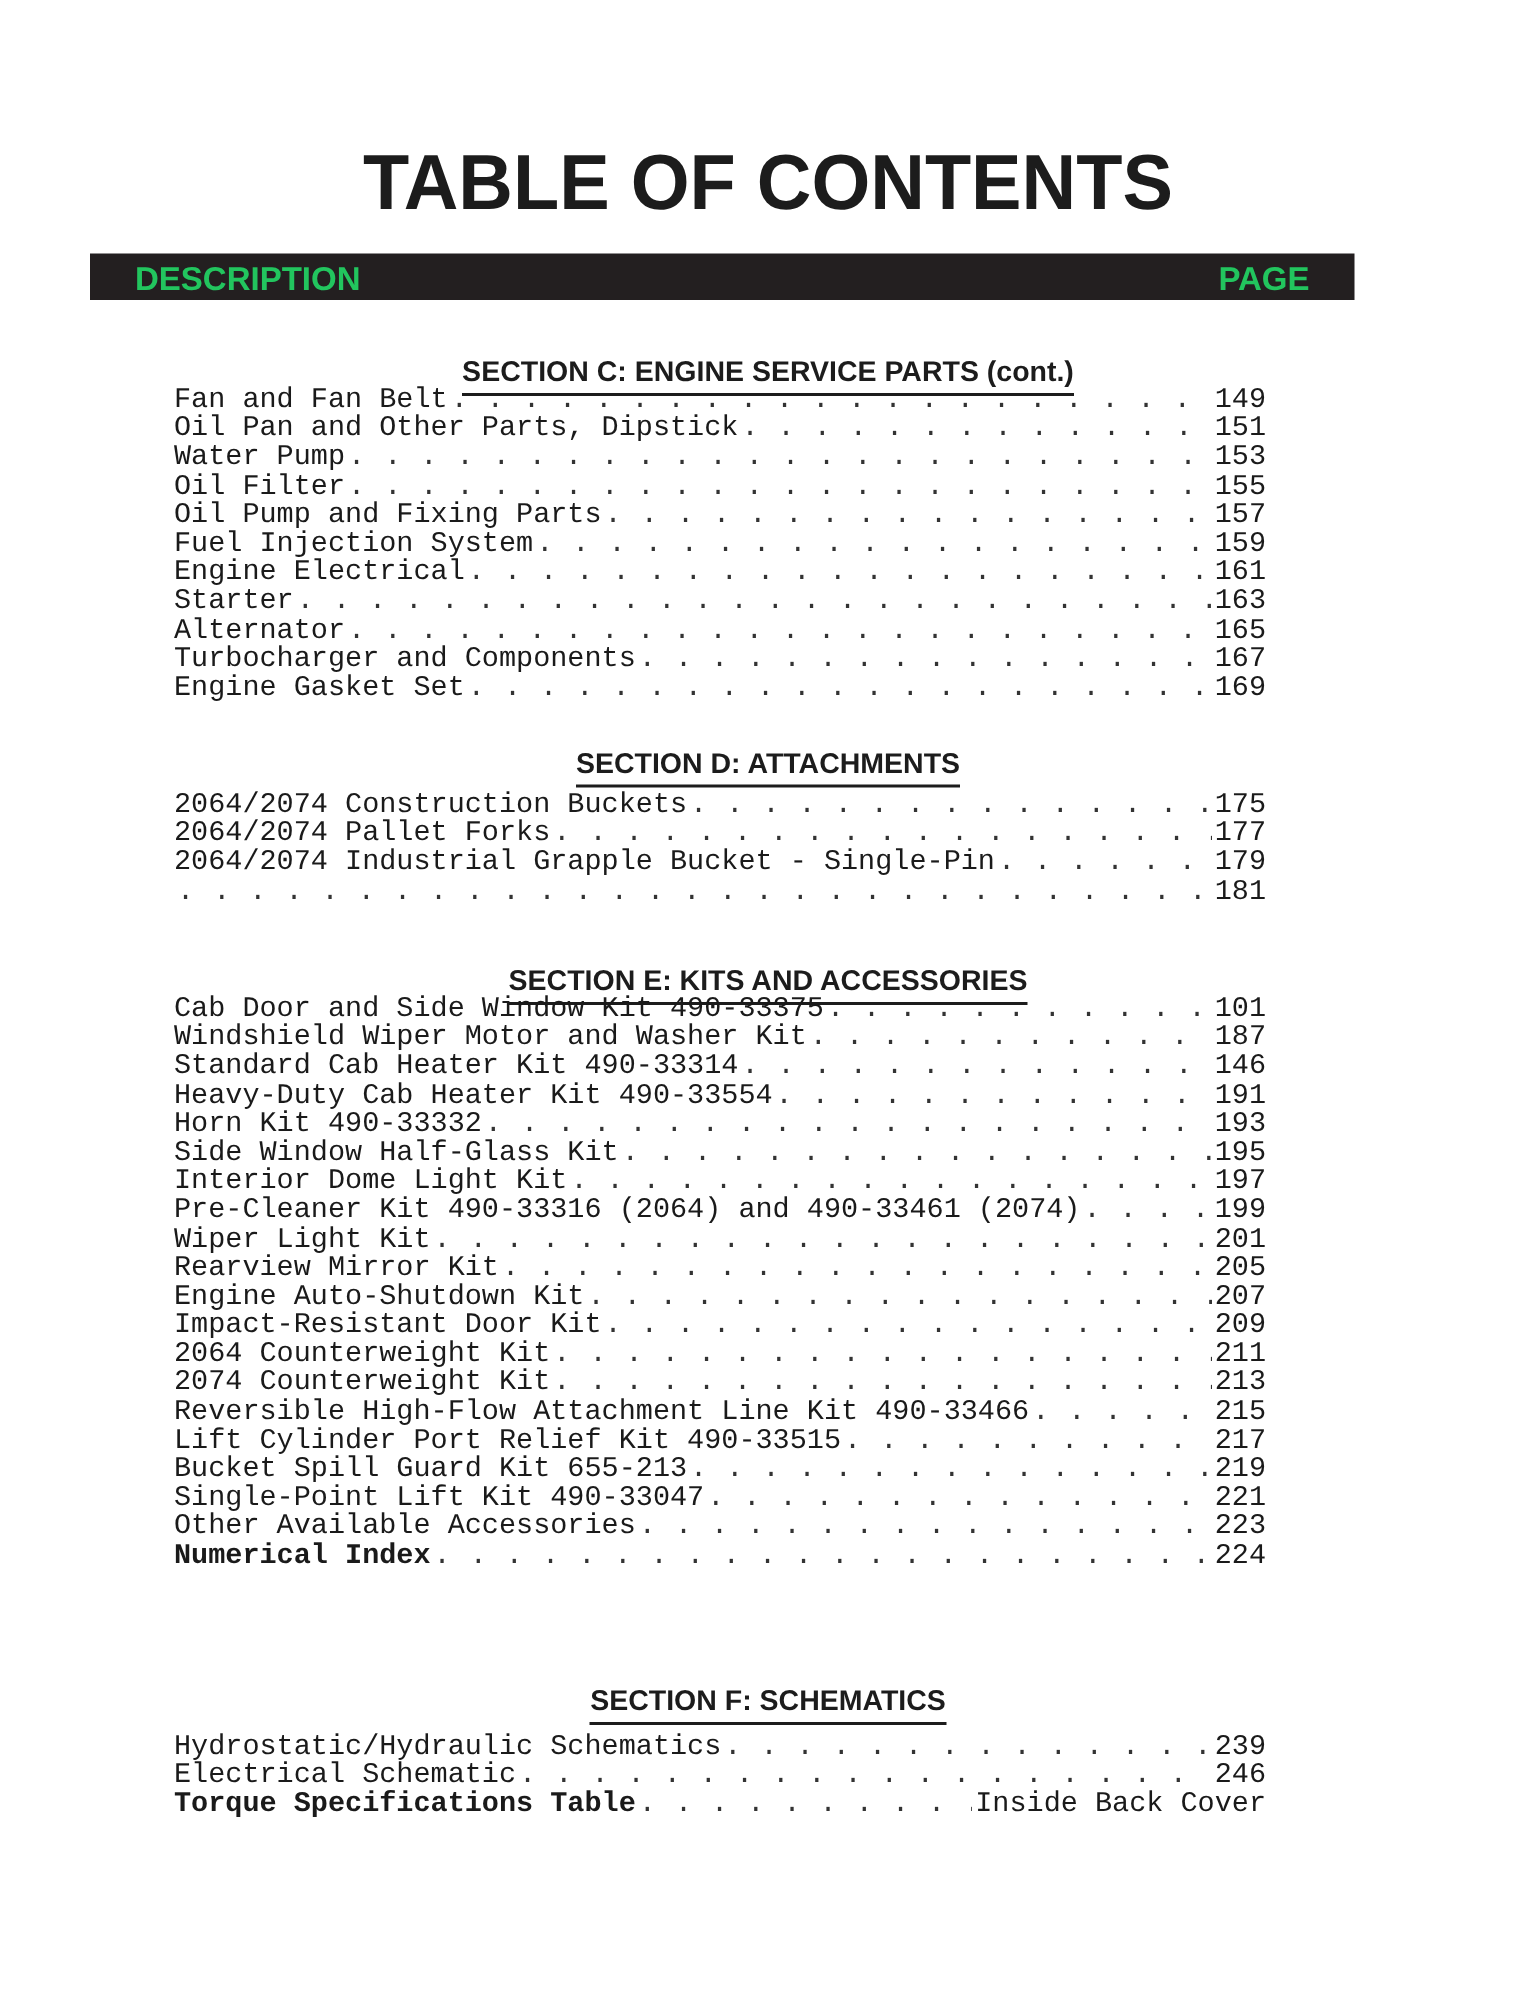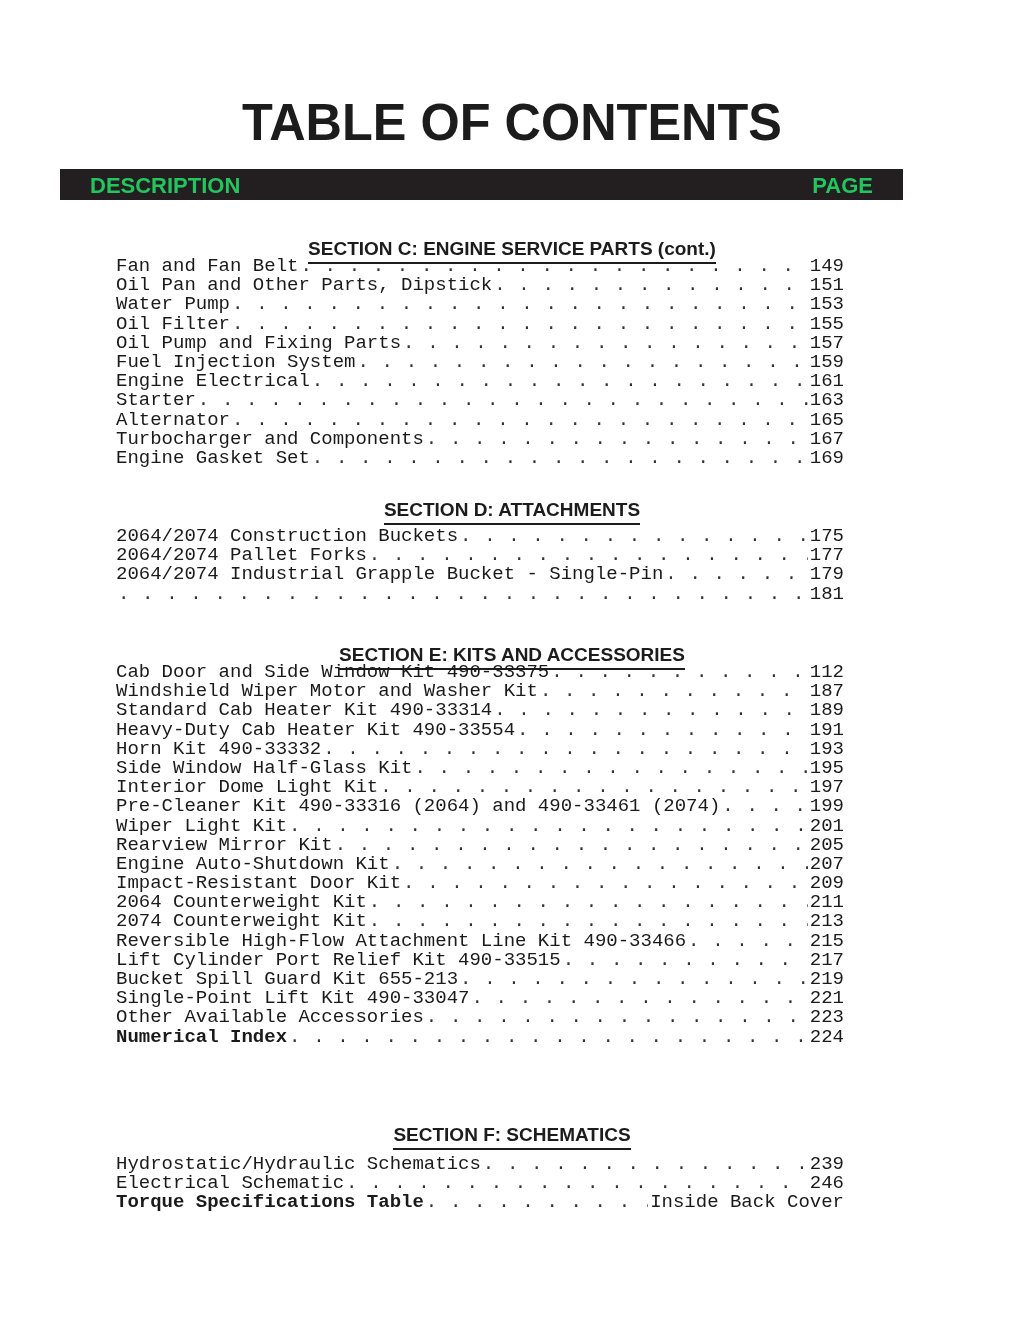--- a/index.html
+++ b/index.html
@@ -135,31 +135,31 @@
     </div>
 </div>
 
 <div class="section-title" style="top:624px;">
   <span>SECTION E: KITS AND ACCESSORIES</span>
 </div>
 <div class="entries" style="top:663px;">
   <div class="entry">
       <span class="label">Cab Door and Side Window Kit 490-33375</span>
       <span class="leader"></span>
-      <span class="page">112</span>
+      <span class="page">101</span>
     </div>
   <div class="entry">
       <span class="label">Windshield Wiper Motor and Washer Kit</span>
       <span class="leader"></span>
       <span class="page">187</span>
     </div>
   <div class="entry">
       <span class="label">Standard Cab Heater Kit 490-33314</span>
       <span class="leader"></span>
-      <span class="page">189</span>
+      <span class="page">146</span>
     </div>
   <div class="entry">
       <span class="label">Heavy-Duty Cab Heater Kit 490-33554</span>
       <span class="leader"></span>
       <span class="page">191</span>
     </div>
   <div class="entry">
       <span class="label">Horn Kit 490-33332</span>
       <span class="leader"></span>
       <span class="page">193</span>

